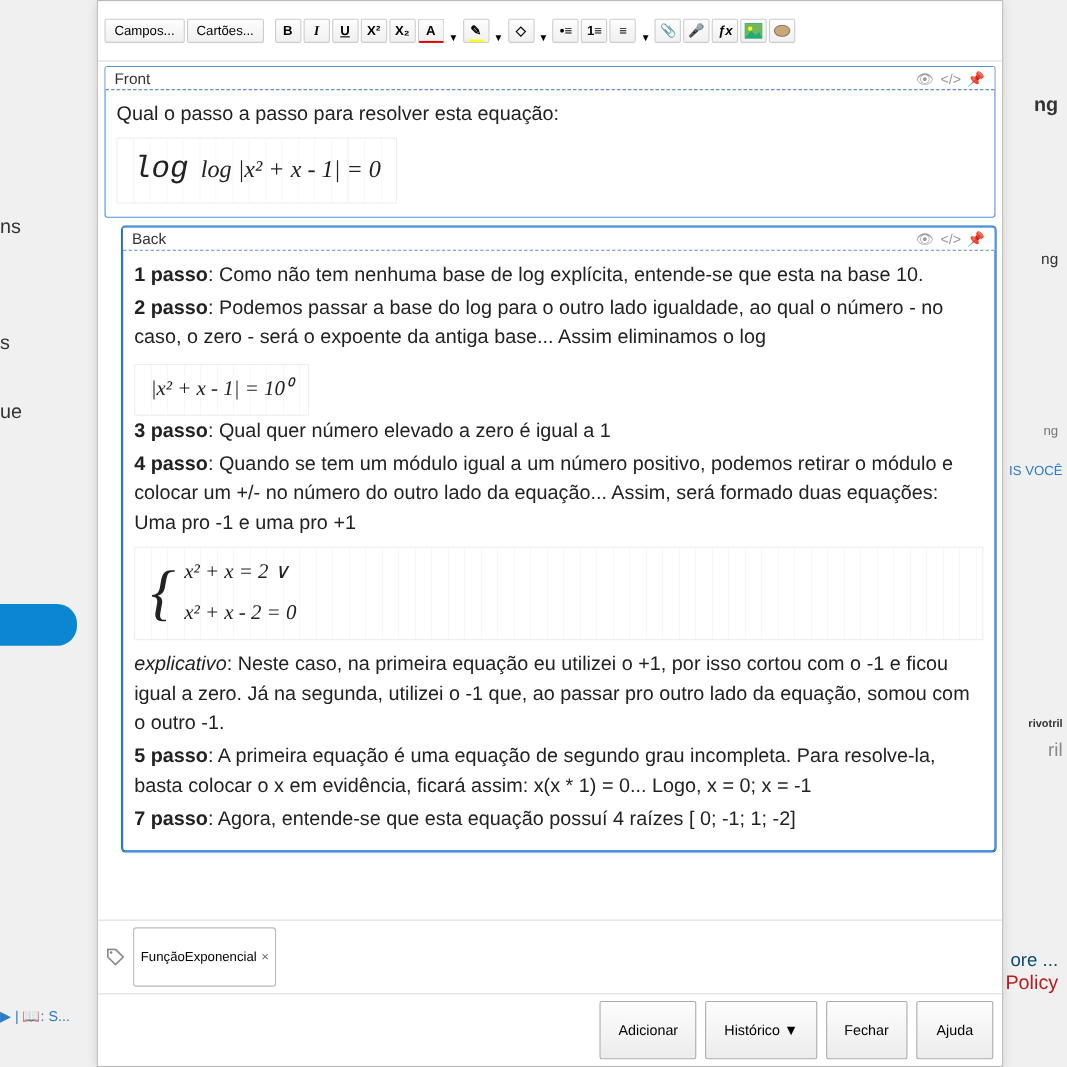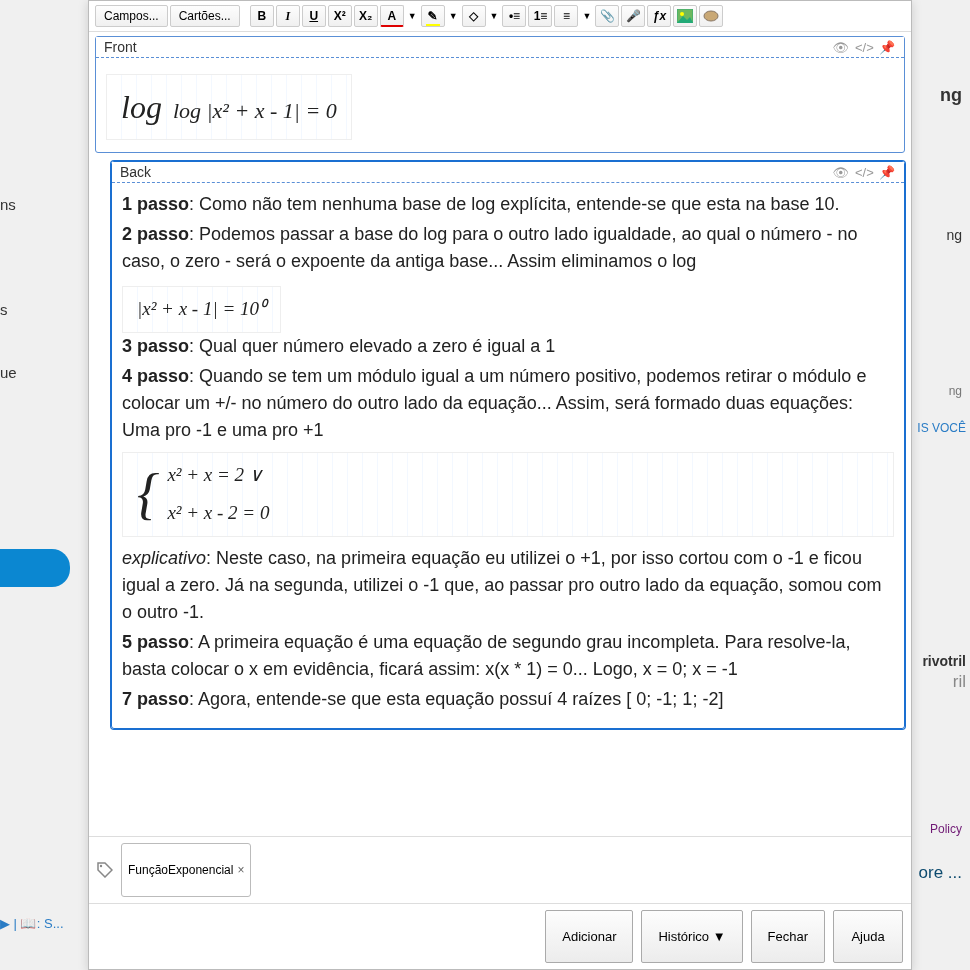--- a/index.html
+++ b/index.html
@@ -7,41 +7,41 @@
   font-family: "Segoe UI", Arial, sans-serif;
   background: #f0f0f0;
   width: 970px;
   height: 970px;
   overflow: hidden;
   position: relative;
 }
 .bg-frag {
   position: absolute;
   color: #333;
-  font-size: 15px;
+  font-size: 18px;
   z-index: 0;
 }
 .editor-window {
   position: absolute;
   left: 88px;
   top: 0;
   width: 824px;
   height: 970px;
   background: #fff;
   border: 1px solid #bbb;
   display: flex;
   flex-direction: column;
   z-index: 10;
   box-shadow: 0 2px 10px rgba(0,0,0,0.15);
 }
 .toolbar {
   display: flex;
-  align-items: center;
+  align-items: flex-end;
   gap: 2px;
-  padding: 4px 6px;
+  padding: 16px 6px;
   border-bottom: 1px solid #ddd;
 }
 .tb-btn {
   border: 1px solid #ccc;
   background: linear-gradient(#fdfdfd,#f0f0f0);
   padding: 2px 8px;
   font-size: 12px;
   border-radius: 2px;
   cursor: pointer;
   height: 22px;
@@ -176,23 +176,23 @@
 <body>
 
 <div class="bg-frag" style="left:0;top:196px">ns</div>
 <div class="bg-frag" style="left:0;top:301px">s</div>
 <div class="bg-frag" style="left:0;top:364px">ue</div>
 <div class="blue-pill"></div>
 <div class="bg-frag" style="right:8px;top:85px;font-weight:bold;font-size:18px">ng</div>
 <div class="bg-frag" style="right:8px;top:227px;font-size:14px">ng</div>
 <div class="bg-frag" style="right:8px;top:384px;font-size:12px;color:#777">ng</div>
 <div class="bg-frag" style="right:4px;top:421px;font-size:12px;color:#2a7cc5">IS VOCÊ</div>
-<div class="bg-frag" style="right:4px;top:653px;font-size:14px;font-weight:bold">rivotril</div>
+<div class="bg-frag" style="right:4px;top:653px;font-size:10px;font-weight:bold">rivotril</div>
 <div class="bg-frag" style="right:4px;top:672px;font-size:17px;color:#888">ril</div>
-<div class="bg-frag" style="right:8px;top:822px;font-size:12px;color:#701a75">Policy</div>
+<div class="bg-frag" style="right:8px;top:883px;font-size:18px;color:#b91c1c">Policy</div>
 <div class="bg-frag" style="right:8px;top:863px;font-size:17px;color:#0c4a6e">ore ...</div>
 <div class="bg-frag" style="left:0;top:916px;font-size:13px;color:#2a7cc5">▶ | 📖: S...</div>
 
 <div class="editor-window">
 
   <div class="toolbar">
     <button class="tb-btn">Campos...</button>
     <button class="tb-btn">Cartões...</button>
     <div class="tb-sep"></div>
     <button class="tb-btn tb-icon" style="font-weight:bold">B</button>
@@ -232,22 +232,23 @@
     <div class="field-box front">
       <div class="field-header">
         <span>Front</span>
         <div class="field-icons">
           <span>👁</span>
           <span>&lt;/&gt;</span>
           <span>📌</span>
         </div>
       </div>
       <div class="field-content">
+        <div>Qual o passo a passo para resolver esta equação:</div>
         <div class="math-img" style="font-size:22px">
-          <span style="font-family:Liberation Serif, serif;font-size:32px">log</span>&nbsp;&nbsp;<span style="font-family:'Comic Sans MS',cursive">log |x² + x - 1| = 0</span>
+          <span style="font-family:Liberation Mono, monospace;font-size:28px">log</span>&nbsp;&nbsp;<span style="font-family:'Comic Sans MS',cursive">log |x² + x - 1| = 0</span>
         </div>
       </div>
     </div>
 
     <div class="field-box back">
       <div class="field-header">
         <span>Back</span>
         <div class="field-icons">
           <span>👁</span>
           <span>&lt;/&gt;</span>

